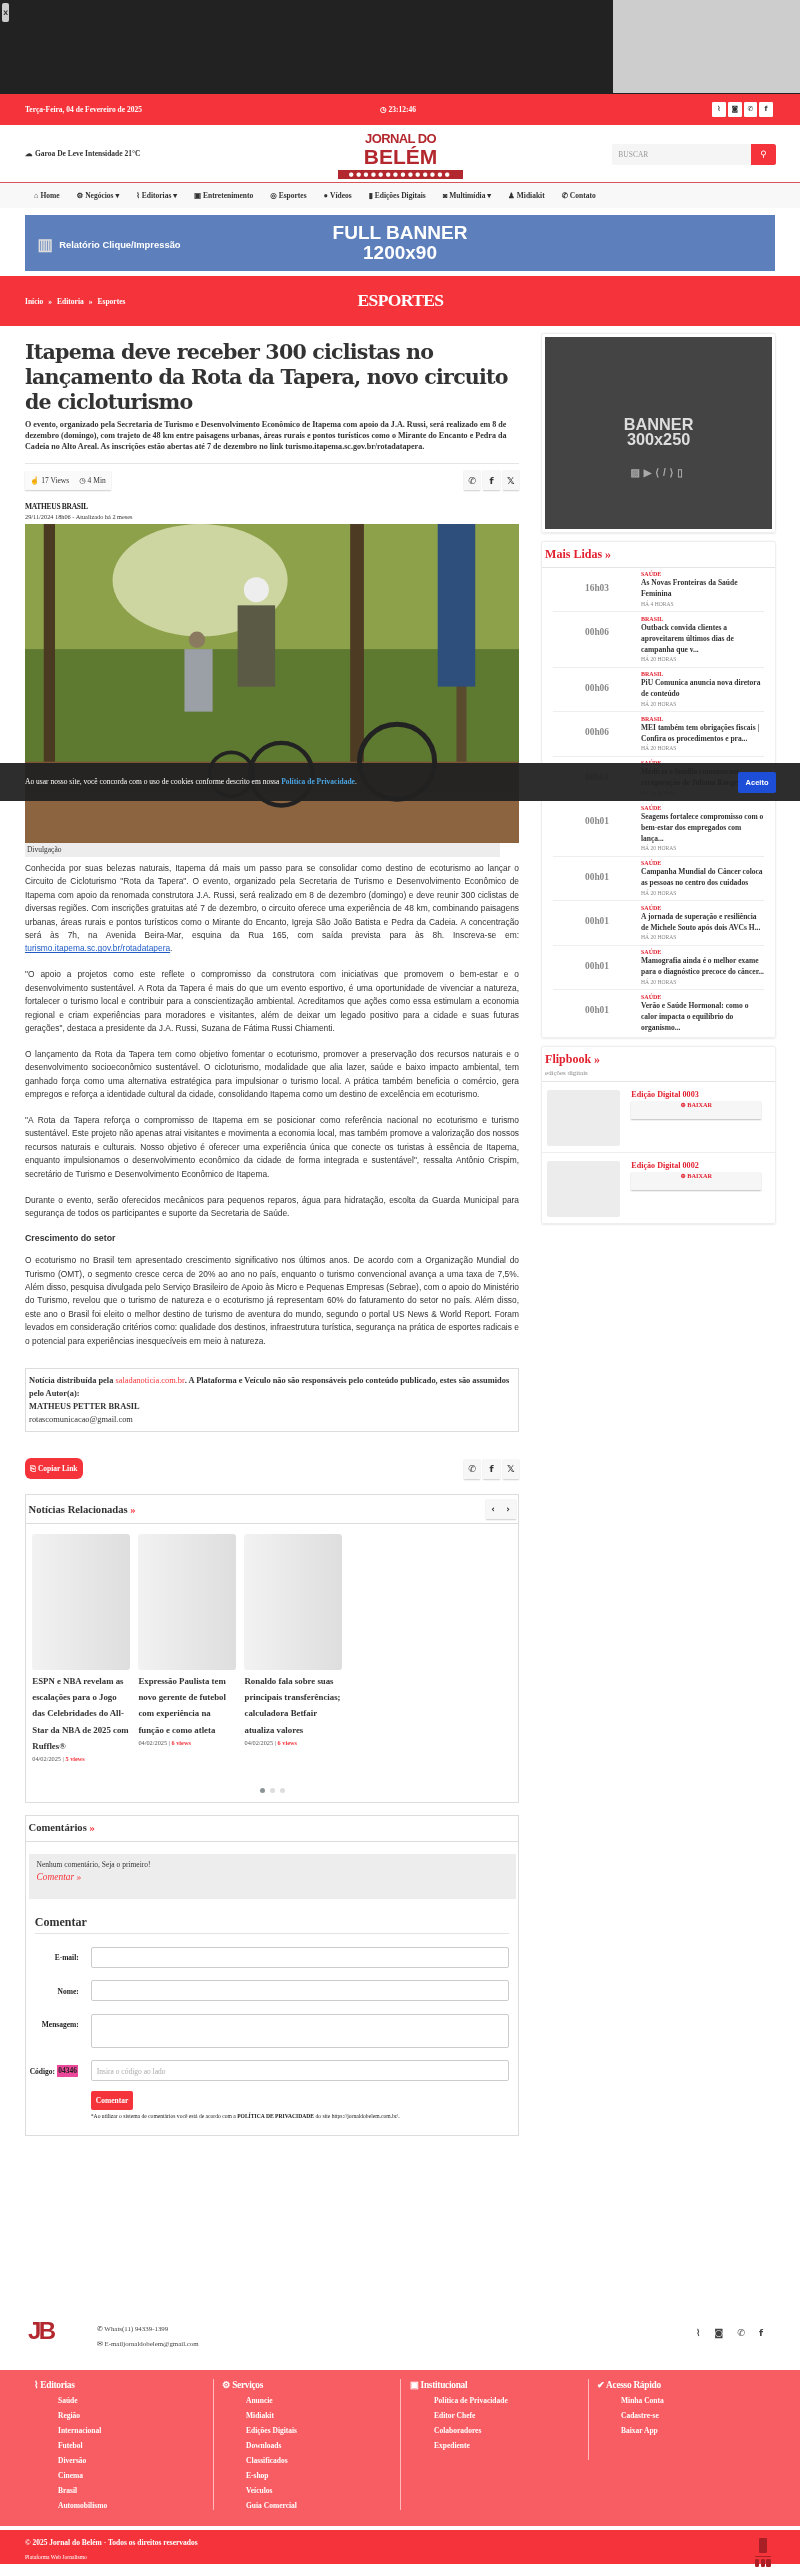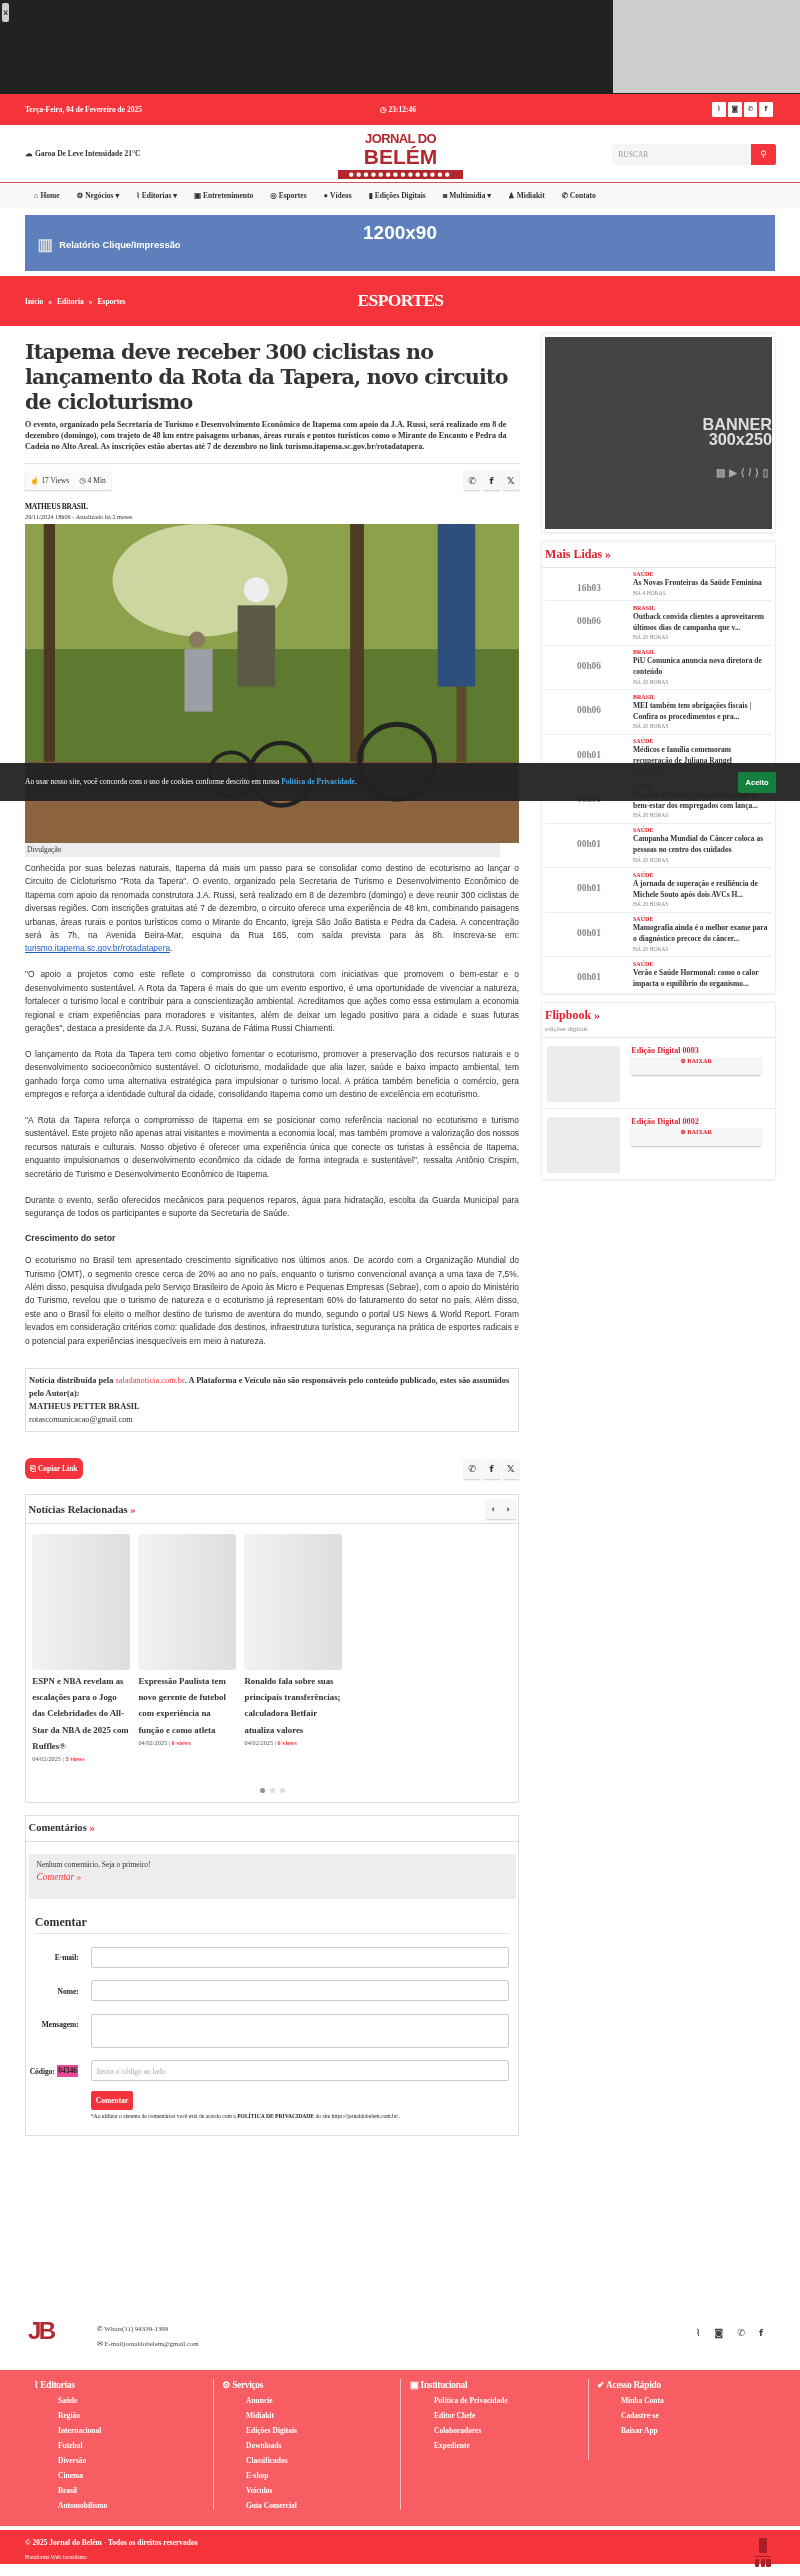--- a/index.html
+++ b/index.html
@@ -75,40 +75,40 @@
 .form h3{font:bold 12px "Liberation Serif",serif;color:#333;border-bottom:0.6px solid #e3e3e3;padding:12.5px 0 3.1px;margin-top:3.8px}
 .frow{display:flex;align-items:flex-start;margin-top:12.5px}
 .frow label{width:44px;text-align:right;font:bold 7.5px "Liberation Serif",serif;color:#222;padding-top:6.3px;margin-right:12.5px}
 .frow .inp{flex:1;height:21px;border:0.6px solid #ccc;border-radius:2px;font:7.5px "Liberation Serif",serif;color:#aaa;padding:5.6px 5px}
 .frow .ta{height:34px}
 .code{background:#ec4899;padding:1.3px 1.3px}
 .sendbtn{margin:9.4px 0 0 56px;background:#f4333a;color:#fff;border-radius:1.9px;padding:5px 5px;font:bold 7.5px "Liberation Serif",serif;display:inline-block}
 .note{margin-left:56px;font:5.6px "Liberation Serif",serif;color:#222;line-height:12.5px}
 .side{position:absolute;left:541px;top:333px;width:235px}
 .adbox{border:0.6px solid #eee;border-radius:2.5px;padding:3.1px;box-shadow:0 0.6px 1.9px rgba(0,0,0,.08)}
-.ad300{width:227px;height:192px;background:#444;color:#ddd;text-align:right;padding-top:80px;font:bold 16.3px "Liberation Sans",sans-serif;line-height:15px}
+.ad300{width:227px;height:192px;background:#444;color:#ddd;text-align:center;padding-top:80px;font:bold 16.3px "Liberation Sans",sans-serif;line-height:15px}
 .ad300 .ic{margin-top:17.5px;font-size:10px;letter-spacing:3.8px;color:#aaa}
 .widget{border:0.6px solid #eee;border-radius:2.5px;margin-top:7.5px;box-shadow:0 0.6px 1.9px rgba(0,0,0,.08)}
 .widget .wh{padding:5px 3.1px;border-bottom:0.6px solid #e5e5e5;font:bold 12px "Liberation Serif",serif;color:#e21f2e}
 .widget .wh .s{font:6.9px "Liberation Serif",serif;color:#888;margin-top:2.5px}
-.ml{display:flex;border-bottom:0.6px solid #eee;padding:3.8px 0 4.4px;margin:0 3px}
+.ml{display:flex;border-bottom:0.6px solid #eee;padding:3.8px 0 4.4px;margin:0 11px}
 .ml .tm{width:88px;text-align:center;font:bold 9.4px "Liberation Serif",serif;color:#888;padding-top:11.3px}
 .ml .c{flex:1}
 .ml .cat{font:bold 6px "Liberation Serif",serif;color:#e21f2e}
 .ml .h{font:bold 7.5px "Liberation Serif",serif;color:#333;line-height:11px}
 .ml .ago{font:5.6px "Liberation Serif",serif;color:#888;margin-top:1.3px}
 .fb{display:flex;padding:7.5px 5px 6.3px;border-bottom:0.6px solid #eee}
 .fb .th{width:73px;height:56px;background:#ececec;border-radius:2.5px}
 .fb .c{margin-left:11.3px;flex:1}
 .fb .n{font:bold 8.1px "Liberation Serif",serif;color:#e21f2e}
 .fb .b{margin-top:2.5px;height:17.5px;width:130px;background:#f6f6f6;box-shadow:0 0.6px 1.3px rgba(0,0,0,.25);text-align:center;line-height:17.5px;font:bold 6.3px "Liberation Serif",serif;color:#e21f2e}
 .cookie{position:absolute;left:0;top:763px;width:801px;height:38px;background:rgba(34,34,34,.95);color:#fff}
 .cookie .txt{position:absolute;left:25px;top:13.8px;font:7.5px "Liberation Serif",serif}
 .cookie .txt span{color:#4aa3df;font-weight:bold}
-.cookie .ok{position:absolute;right:25px;top:9.4px;background:#15803d;border-radius:1.9px;padding:5.6px 7.5px;font:bold 7.5px "Liberation Sans",sans-serif}
+.cookie .ok{position:absolute;right:25px;top:9.4px;background:#1d4ed8;border-radius:1.9px;padding:5.6px 7.5px;font:bold 7.5px "Liberation Sans",sans-serif}
 .foot1{position:absolute;left:0;top:2301px;width:801px;height:69px;background:#fff}
 .jb{position:absolute;left:28px;top:15.6px;font:bold 24px "Liberation Sans",sans-serif;color:#b3282e;letter-spacing:-2.5px}
 .contact{position:absolute;left:97px;top:20px;font:6.9px "Liberation Serif",serif;color:#444;line-height:15px}
 .fsoc{position:absolute;right:38px;top:26px;display:flex;gap:13.8px;font:bold 9.4px "DejaVu Sans",sans-serif;color:#444}
 .foot2{position:absolute;left:0;top:2370px;width:801px;height:156px;background:#f75d62;color:#fff}
 .fcol{position:absolute;top:9.4px;width:188px}
 .fcol .fh{font:bold 9.4px "Liberation Serif",serif;letter-spacing:-0.3px}
 .fcol ul{list-style:none;margin-left:24px;margin-top:2.5px}
 .fcol li{font:bold 7.5px "Liberation Serif",serif;line-height:15px}
 .vsep{position:absolute;top:9.4px;width:0.6px;height:81px;background:#fbb}
@@ -196,20 +196,21 @@
       <span>Contato</span>
     </div>
 </div>
 
 <div class="banner">
   <div class="rep">
       <span style="font-size:16.3px;color:#ddd">▥</span>
       <span>Relatório Clique/Impressão</span>
     </div>
   <div class="big">
+      <div>FULL BANNER</div>
       <div>1200x90</div>
     </div>
 </div>
 
 <div class="sectionbar">
   <div class="crumbs">
     <span>Início</span>
     <span>»</span>
     <span>Editoria</span>
     <span>»</span>

